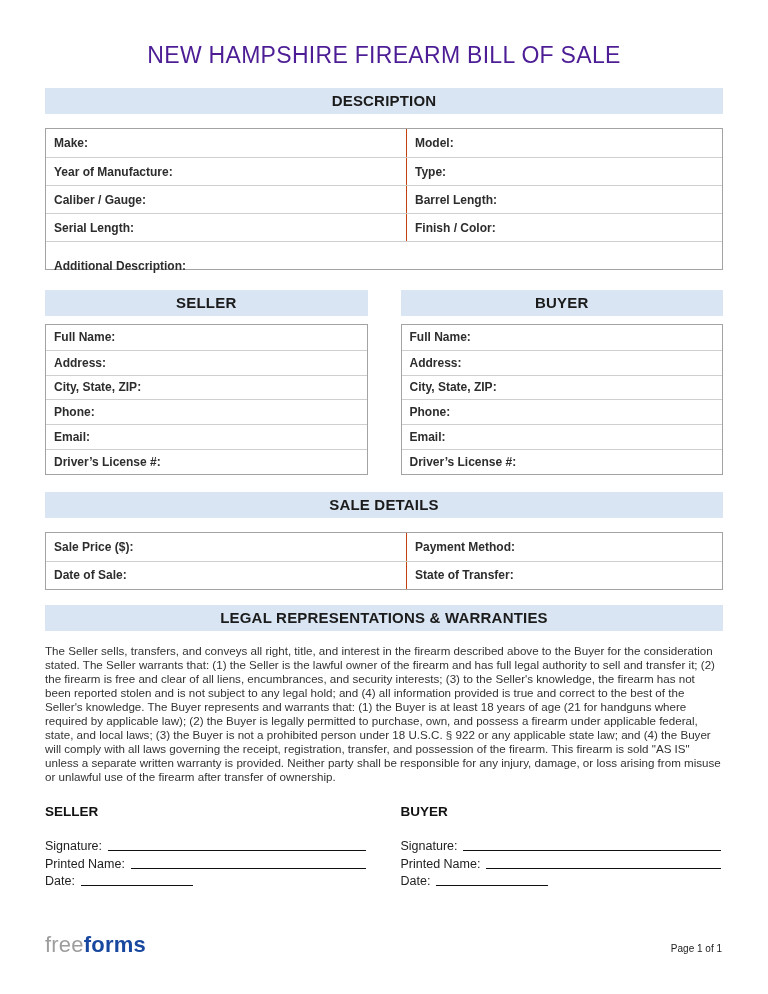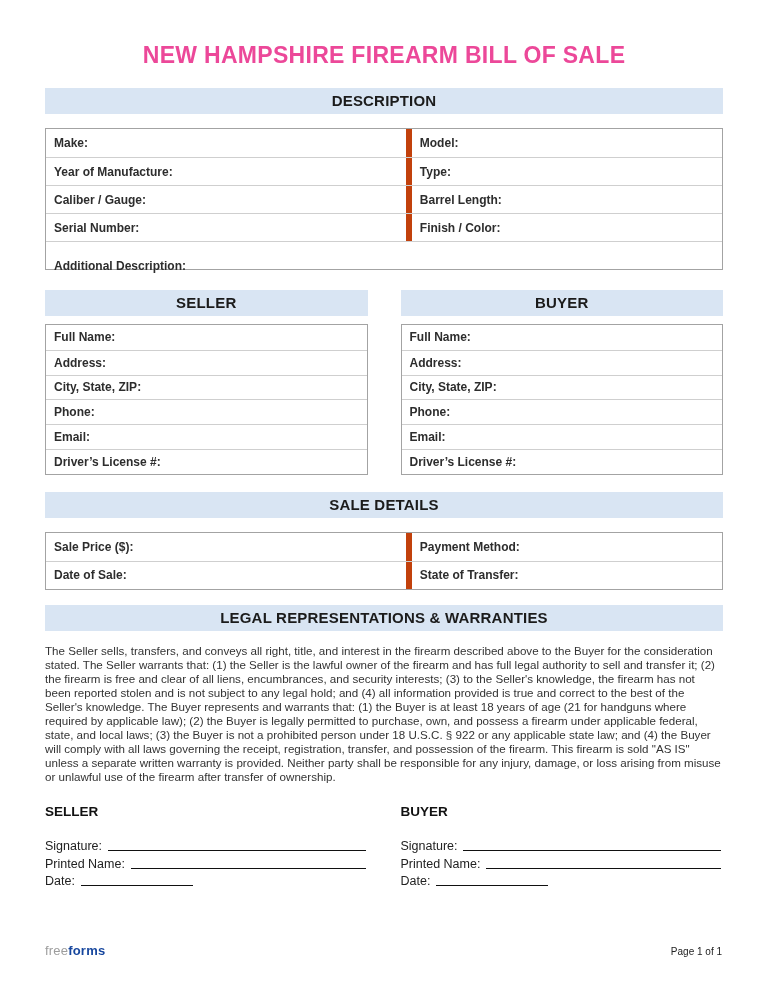--- a/index.html
+++ b/index.html
@@ -1,30 +1,30 @@
 <!DOCTYPE html>
 <html style="--bar-bg: #d9e5f3; --logo-gray: #9d9d9d; --logo-blue: #17479e;"><head>
 <meta charset="utf-8">
 <style>
   * { margin:0; padding:0; box-sizing:border-box; }
   html,body { background:#ffffff; }
   body { width:768px; height:994px; font-family:"Liberation Sans", sans-serif; color:#222; }
   .page { position:relative; width:768px; height:994px; background:#fff; overflow:hidden; }
   .content { padding:42px 45px 0 45px; }
 
-  .doc-title { font-size:23px; font-weight:700; color:#ec4899; text-align:center; letter-spacing:.3px; margin-bottom:19px; }
+  .doc-title { font-size:23px; font-weight:400; color:#4c1d95; text-align:center; letter-spacing:.3px; margin-bottom:19px; }
 
   .bar { background:var(--bar-bg,#d9e5f3); text-align:center; font-weight:700; font-size:15px; color:#1b1b1b; padding:4px 0 5px; letter-spacing:.2px; }
 
   .box { border:1px solid #a3a3a3; background:#fff; }
   .desc-box { margin-top:14px; margin-bottom:20px; }
   .frow { display:flex; align-items:stretch; height:28px; border-top:1px solid #cfcfcf; }
   .frow:first-child { border-top:none; }
   .fcell { width:50%; display:flex; align-items:center; padding-left:8px; }
-  .fcell + .fcell { border-left:6px solid #c2410c;margin-left:44px; }
+  .fcell + .fcell { border-left:1px solid #c2410c;margin-left:44px; }
   .fcell.full { width:100%;margin-top:20px; }
   .lbl { font-weight:700; font-size:12px; color:#2d2d2d; white-space:nowrap; }
 
   .two-col { display:grid; grid-template-columns:1fr 1fr; column-gap:33px; }
   .party-box { margin-top:8px; }
   .prow { display:flex; align-items:center; height:24.8px; padding-left:8px; border-top:1px solid #cfcfcf; }
   .prow:first-child { border-top:none; }
 
   .sale-bar { margin-top:17px; }
   .sale-box { margin-top:14px; margin-bottom:15px; }
@@ -33,21 +33,21 @@
   .legal-body { font-size:11.6px; line-height:14px; color:#333; text-align:left; }
 
   .sig-area { margin-top:20px; }
   .sig-heading { font-weight:700; font-size:13.5px; color:#111; margin-bottom:17px; }
   .sig-row { display:flex; align-items:flex-end; font-size:12.5px; color:#222; height:17.5px; }
   .sig-label { white-space:nowrap; }
   .sig-line { flex:1 1 auto; border-bottom:1.8px solid #111; margin-left:6px; margin-right:2px; height:1px; transform:translateY(-2px); }
   .sig-line.date-line { flex:0 0 112px; }
 
   .footer { position:absolute; left:45px; right:46px; bottom:36px; display:flex; justify-content:space-between; align-items:baseline; }
-  .logo { font-size:13px; letter-spacing:.2px; }
+  .logo { font-size:22px; letter-spacing:.2px; }
   .logo-free { color:var(--logo-gray,#9d9d9d); font-weight:400; }
   .logo-forms { color:var(--logo-blue,#17479e); font-weight:700; }
   .page-number { font-size:10px; color:#222; }
 </style>
 </head>
 <body>
 
 <div class="page">
   <div class="content">
 
@@ -75,21 +75,21 @@
       <div class="frow">
         <div class="fcell">
             <span class="lbl">Caliber / Gauge:</span>
           </div>
         <div class="fcell">
             <span class="lbl">Barrel Length:</span>
           </div>
       </div>
       <div class="frow">
         <div class="fcell">
-            <span class="lbl">Serial Number:</span>
+            <span class="lbl">Serial Length:</span>
           </div>
         <div class="fcell">
             <span class="lbl">Finish / Color:</span>
           </div>
       </div>
       <div class="frow">
         <div class="fcell full">
             <span class="lbl">Additional Description:</span>
           </div>
       </div>

